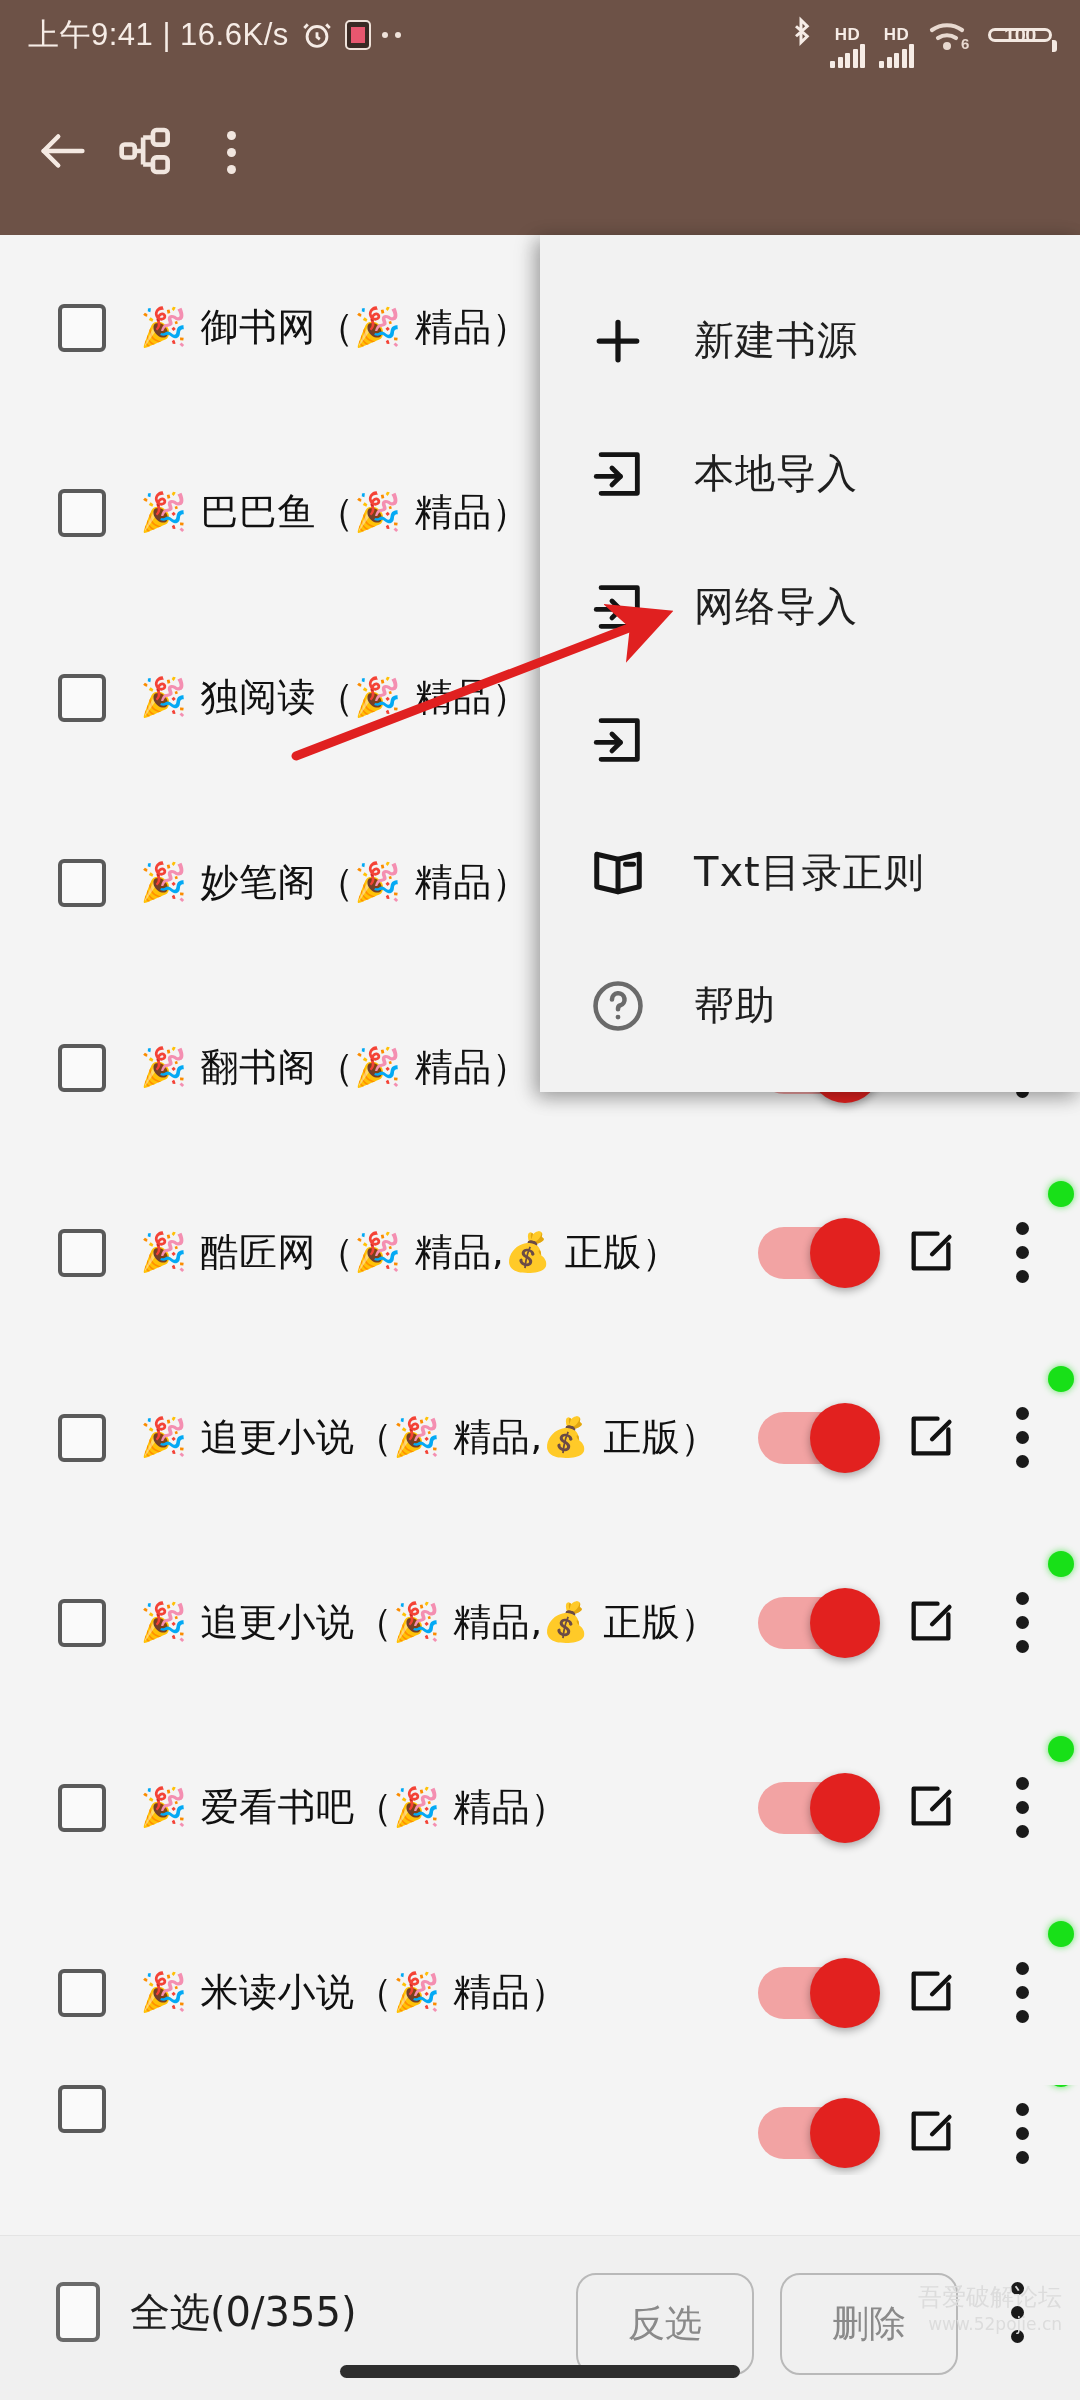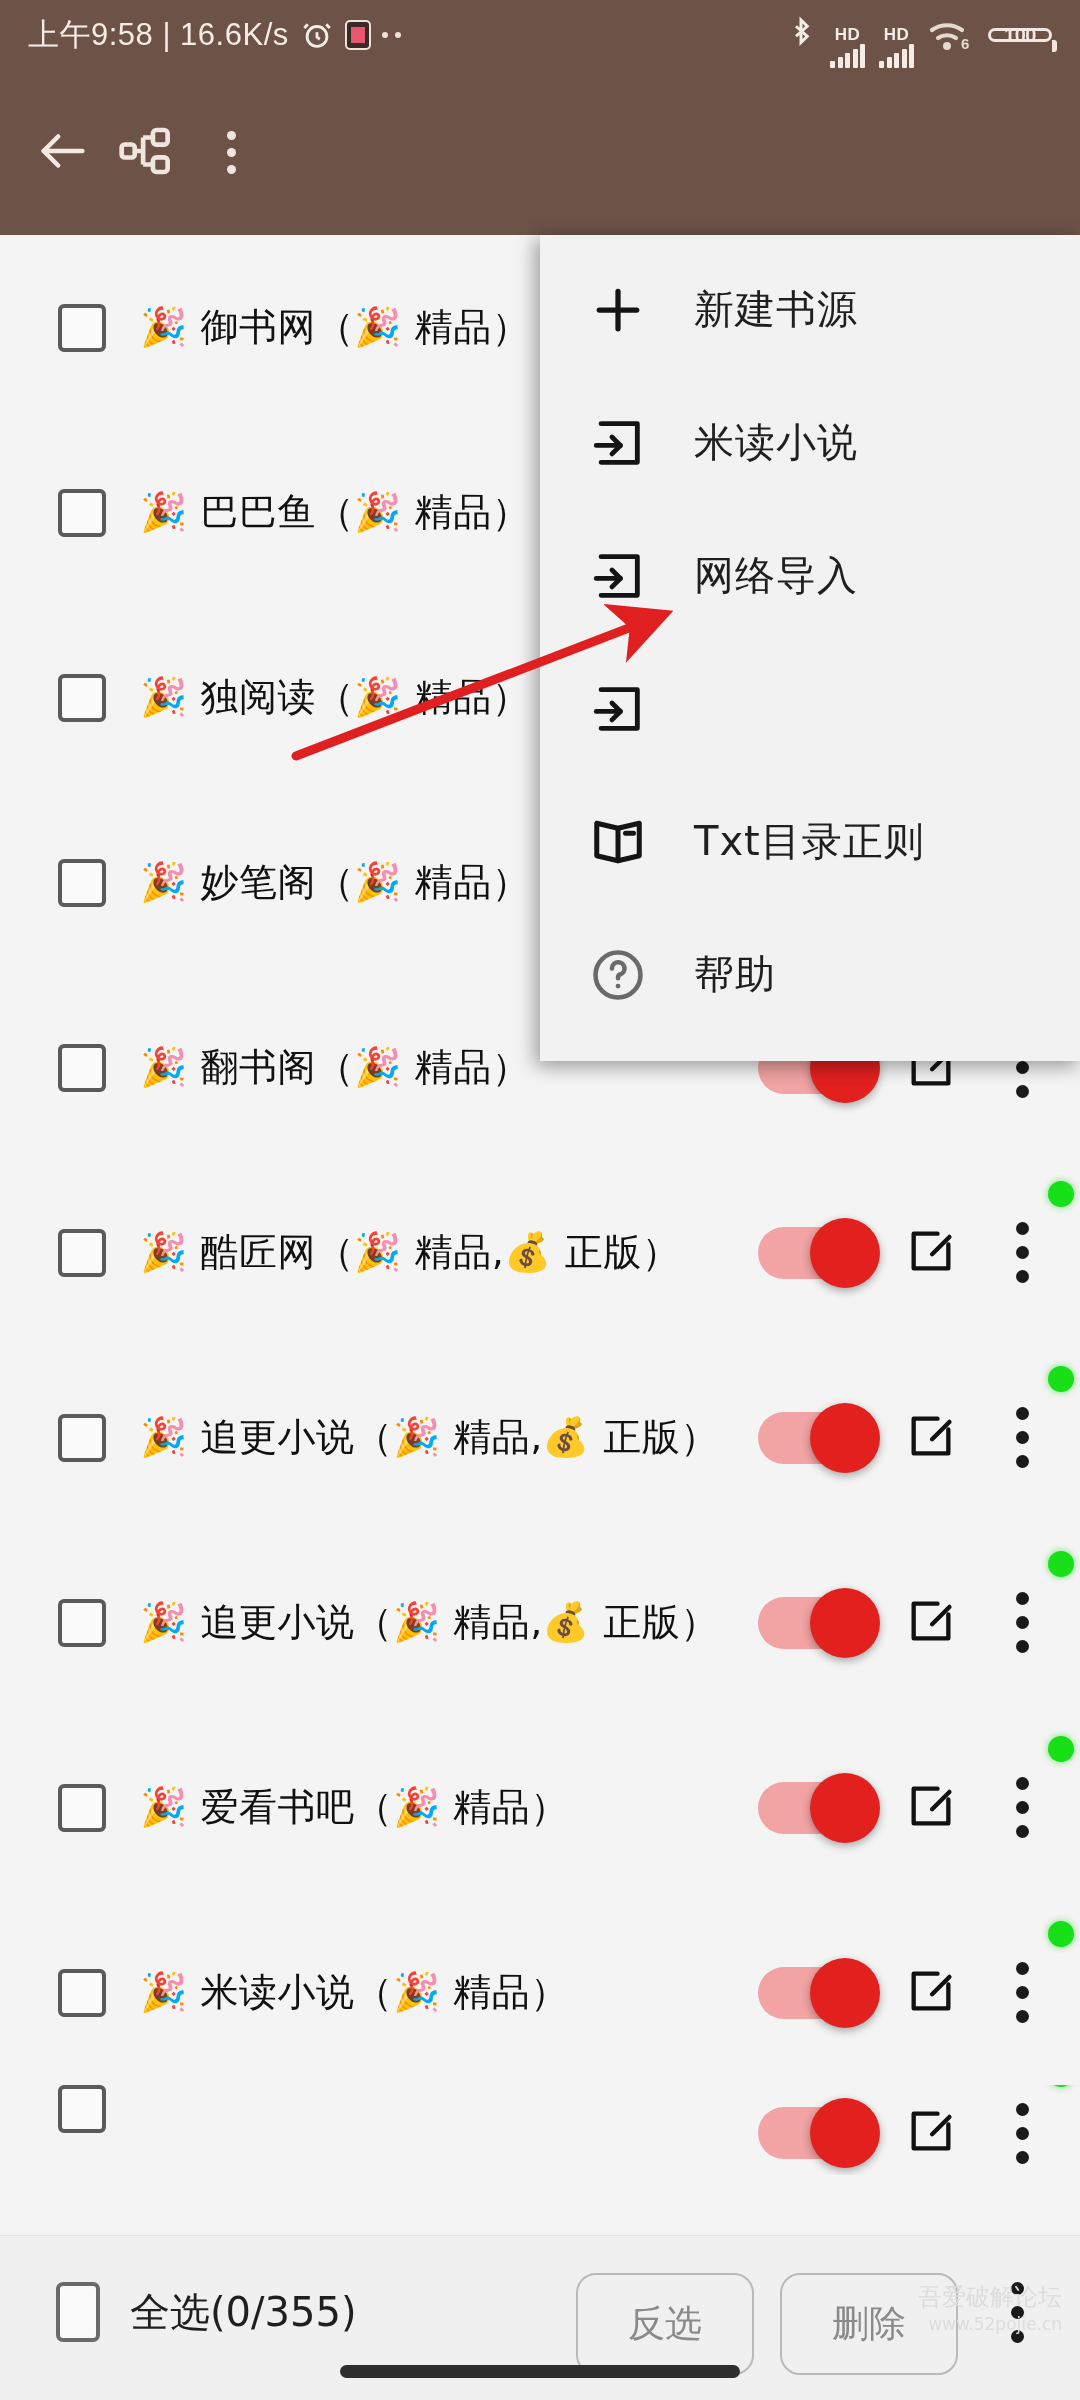--- a/index.html
+++ b/index.html
@@ -98,21 +98,21 @@
     background:#18e018; top:-24px; right:-16px;
     box-shadow:0 0 7px rgba(30,220,30,.65);
   }
   .row.clipped { height:90px; overflow:hidden; align-items:flex-start; padding-top:0; }
 
   
   .menu {
     position:absolute; left:540px; top:235px; width:540px;
     background:#f2f2f2; z-index:9;
     box-shadow:-7px 4px 18px rgba(0,0,0,.22), 0 6px 18px rgba(0,0,0,.20);
-    padding:8px 0 20px 0;
+    padding:39px 0 20px 0;
   }
   .mitem { height:133px; display:flex; align-items:center; padding-left:46px; gap:44px; }
   .mi-ic { width:64px;height:64px;display:flex;align-items:center;justify-content:center;flex:0 0 auto; }
   .mi-label { font-size:40px; color:#1f1f1f;
     font-family:"DejaVu Sans","Liberation Sans",sans-serif; white-space:nowrap; letter-spacing:1px; }
 
   
   .arrow { position:absolute; left:0; top:0; width:1080px; height:2400px;
     pointer-events:none; z-index:12; }
 
@@ -149,21 +149,21 @@
   }
   .navbar i { width:400px;height:13px;border-radius:7px;background:#2e2e2e;display:block; }
 </style>
 </head>
 <body>
 
 <div id="screen">
 
   <div class="statusbar">
     <div class="sb-left">
-      <span class="sb-time">上午9:58 | 16.6K/s</span>
+      <span class="sb-time">上午9:41 | 16.6K/s</span>
       <span class="ic alarm-ic">
         <svg width="34" height="34" viewBox="0 0 24 24" fill="none" stroke="#f6ece6" stroke-width="2">
           <circle cx="12" cy="13" r="7"></circle>
             <path d="M12 10v3.5l2 1.5"></path>
           <path d="M5.5 4.5 3 7"></path>
             <path d="M18.5 4.5 21 7"></path>
         </svg>
       </span>
       <span class="sb-app-ic">
           <i></i>
@@ -446,21 +446,21 @@
     </div>
 
     <div class="mitem">
       <span class="mi-ic">
         <svg width="58" height="58" viewBox="0 0 24 24" fill="none" stroke="#141414" stroke-width="2" stroke-linecap="round" stroke-linejoin="round">
           <path d="M5 4h15v16H5"></path>
             <path d="M3 13h10"></path>
             <path d="M9.5 9.5 13 13l-3.5 3.5"></path>
         </svg>
       </span>
-      <span class="mi-label">米读小说</span>
+      <span class="mi-label">本地导入</span>
     </div>
 
     <div class="mitem">
       <span class="mi-ic">
         <svg width="58" height="58" viewBox="0 0 24 24" fill="none" stroke="#141414" stroke-width="2" stroke-linecap="round" stroke-linejoin="round">
           <path d="M5 4h15v16H5"></path>
             <path d="M3 13h10"></path>
             <path d="M9.5 9.5 13 13l-3.5 3.5"></path>
         </svg>
       </span>

